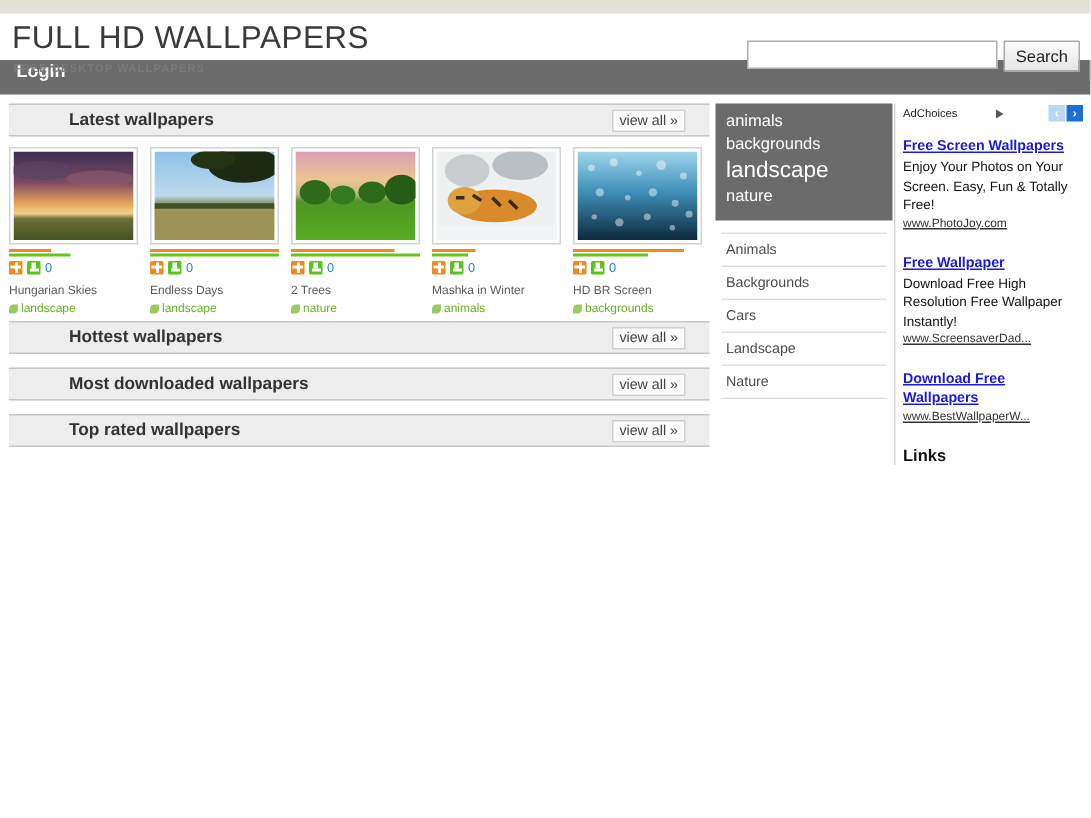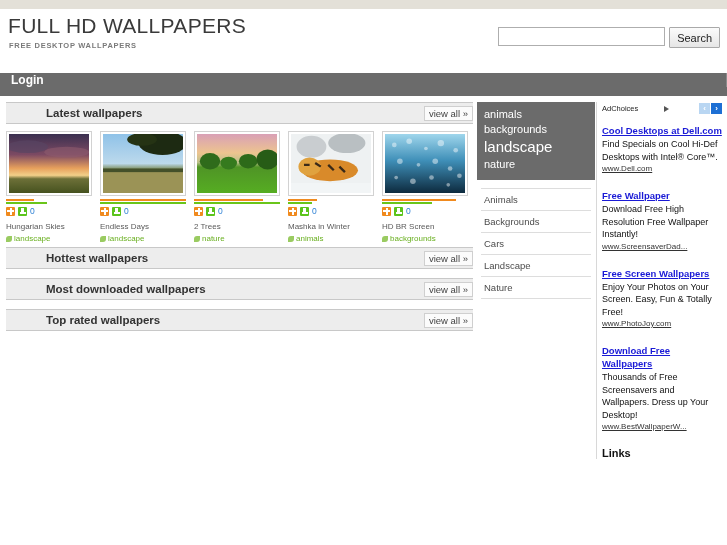--- a/index.html
+++ b/index.html
@@ -17,21 +17,21 @@
   
   .top-strip {
     height: 9px;
     background: #e3e0d8;
     width: 100%;
   }
 
   
   .header {
     position: relative;
-    height: 64px;
+    height: 31px;
     padding: 5px 0 0 8px;
   }
   .site-title {
     font-size: 21px;
     font-weight: normal;
     color: #3a3a3a;
     letter-spacing: 0.3px;
     margin: 0;
     line-height: 24px;
   }
@@ -116,21 +116,21 @@
     padding-left: 32px;
   }
   .section-title {
     font-size: 11.5px;
     font-weight: bold;
     color: #333;
     padding-left: 8px;
   }
   .view-all {
     position: absolute;
-    right: 0;
+    right: 16px;
     top: 3px;
     font-size: 9.5px;
     color: #444;
     background: #fbfbfb;
     border: 1px solid #cfcfcf;
     padding: 1px 4px;
     cursor: pointer;
     text-decoration: none;
   }
   .section-bar.spaced { margin-bottom: 9px; }
@@ -536,41 +536,35 @@
 
       <div class="ad-head">
         <span class="adchoices-label">AdChoices</span>
         <span class="adchoices-tri"></span>
         <span class="arrows">
           <span class="arrow arrow-prev">‹</span>
           <span class="arrow arrow-next">›</span>
         </span>
       </div>
 
+
       <div class="ad">
-        <a class="ad-title">Cool Desktops at Dell.com</a>
-        <div class="ad-desc">Find Specials on Cool Hi-Def Desktops with Intel® Core™.</div>
-        <a class="ad-url">www.Dell.com</a>
+        <a class="ad-title">Free Screen Wallpapers</a>
+        <div class="ad-desc">Enjoy Your Photos on Your Screen. Easy, Fun &amp; Totally Free!</div>
+        <a class="ad-url">www.PhotoJoy.com</a>
       </div>
 
       <div class="ad">
         <a class="ad-title">Free Wallpaper</a>
         <div class="ad-desc">Download Free High Resolution Free Wallpaper Instantly!</div>
         <a class="ad-url">www.ScreensaverDad...</a>
       </div>
 
       <div class="ad">
-        <a class="ad-title">Free Screen Wallpapers</a>
-        <div class="ad-desc">Enjoy Your Photos on Your Screen. Easy, Fun &amp; Totally Free!</div>
-        <a class="ad-url">www.PhotoJoy.com</a>
-      </div>
-
-      <div class="ad">
         <a class="ad-title">Download Free Wallpapers</a>
-        <div class="ad-desc">Thousands of Free Screensavers and Wallpapers. Dress up Your Desktop!</div>
         <a class="ad-url">www.BestWallpaperW...</a>
       </div>
 
       <div class="links-head">Links</div>
 
     </div>
 
   </div>
 
 </div>

